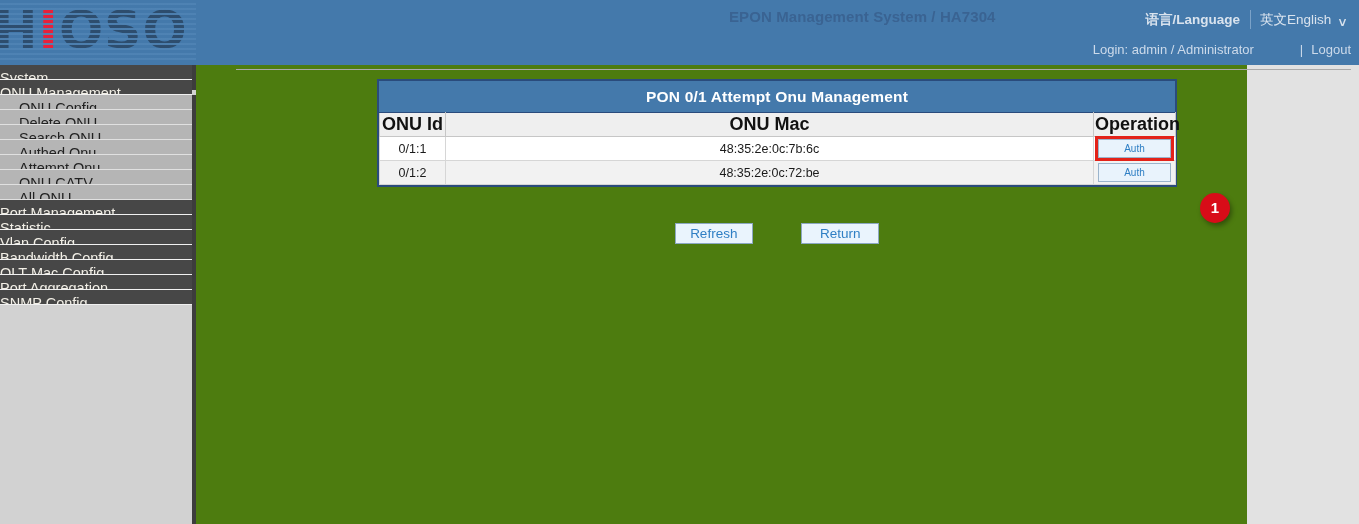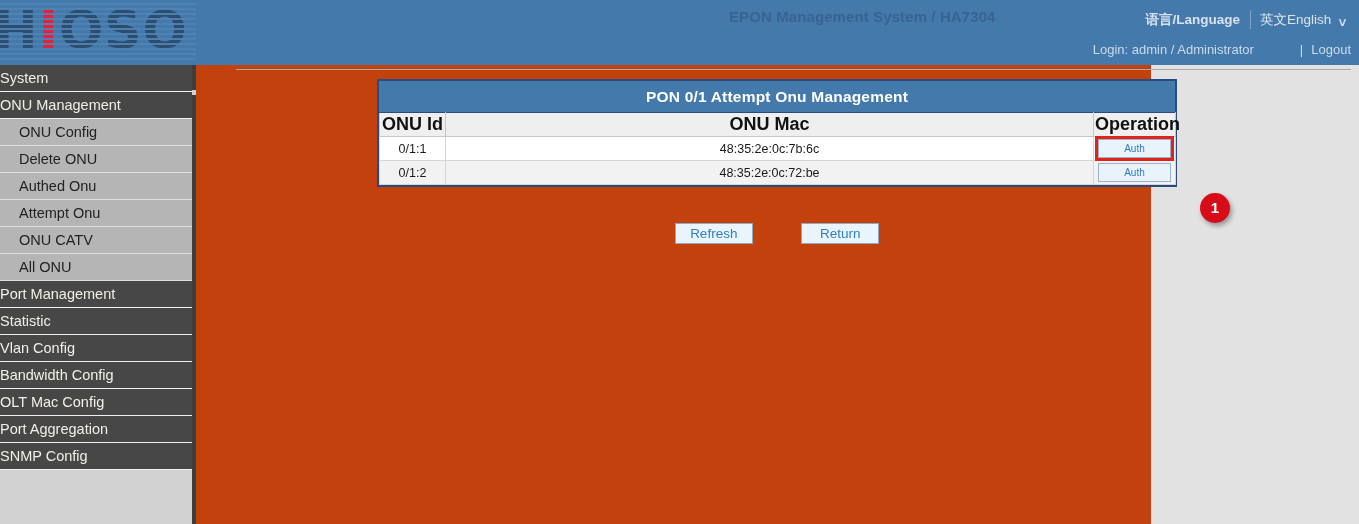--- a/index.html
+++ b/index.html
@@ -78,21 +78,21 @@
   .login-sep { margin: 0 8px 0 46px; }
 
   
   .sidebar {
     position: absolute; left: 0; top: 65px;
     width: 192px; height: 459px;
     background: #d2d2d2;
     overflow: hidden;
   }
   .menu-item {
-    height: 27px;
+    height: 15px;
     line-height: 26px;
     font-size: 14.5px;
     padding-left: 0px;
     border-bottom: 1px solid #e8e8e8;
     white-space: nowrap;
     overflow: hidden;
   }
   .menu-item.top {
     background: #474747;
     color: #f2efe6;
@@ -116,22 +116,22 @@
   }
   .sidebar-rail-gap {
     position: absolute; left: 192px; top: 90px;
     width: 4px; height: 5px;
     background: #d2d2d2;
   }
 
   
   .content {
     position: absolute; left: 196px; top: 65px;
-    width: 955px; height: 459px;
-    background: #c2410c;
+    width: 1051px; height: 459px;
+    background: #4d7c0f;
   }
   .content-topline {
     position: absolute; left: 40px; top: 4px;
     width: 1115px; height: 1px;
     background: #a9a9a9;
   }
 
   .panel {
     position: absolute; left: 181px; top: 14px;
     width: 800px;
@@ -255,20 +255,21 @@
     <span class="login-sep">|</span>
     <span>Logout</span>
   </div>
 </div>
 
 <div class="sidebar">
   <div class="menu-item top"><span>System</span></div>
   <div class="menu-item top"><span>ONU Management</span></div>
   <div class="menu-item sub"><span>ONU Config</span></div>
   <div class="menu-item sub"><span>Delete ONU</span></div>
+  <div class="menu-item sub"><span>Search ONU</span></div>
   <div class="menu-item sub"><span>Authed Onu</span></div>
   <div class="menu-item sub"><span>Attempt Onu</span></div>
   <div class="menu-item sub"><span>ONU CATV</span></div>
   <div class="menu-item sub"><span>All ONU</span></div>
   <div class="menu-item top"><span>Port Management</span></div>
   <div class="menu-item top"><span>Statistic</span></div>
   <div class="menu-item top"><span>Vlan Config</span></div>
   <div class="menu-item top"><span>Bandwidth Config</span></div>
   <div class="menu-item top"><span>OLT Mac Config</span></div>
   <div class="menu-item top"><span>Port Aggregation</span></div>

